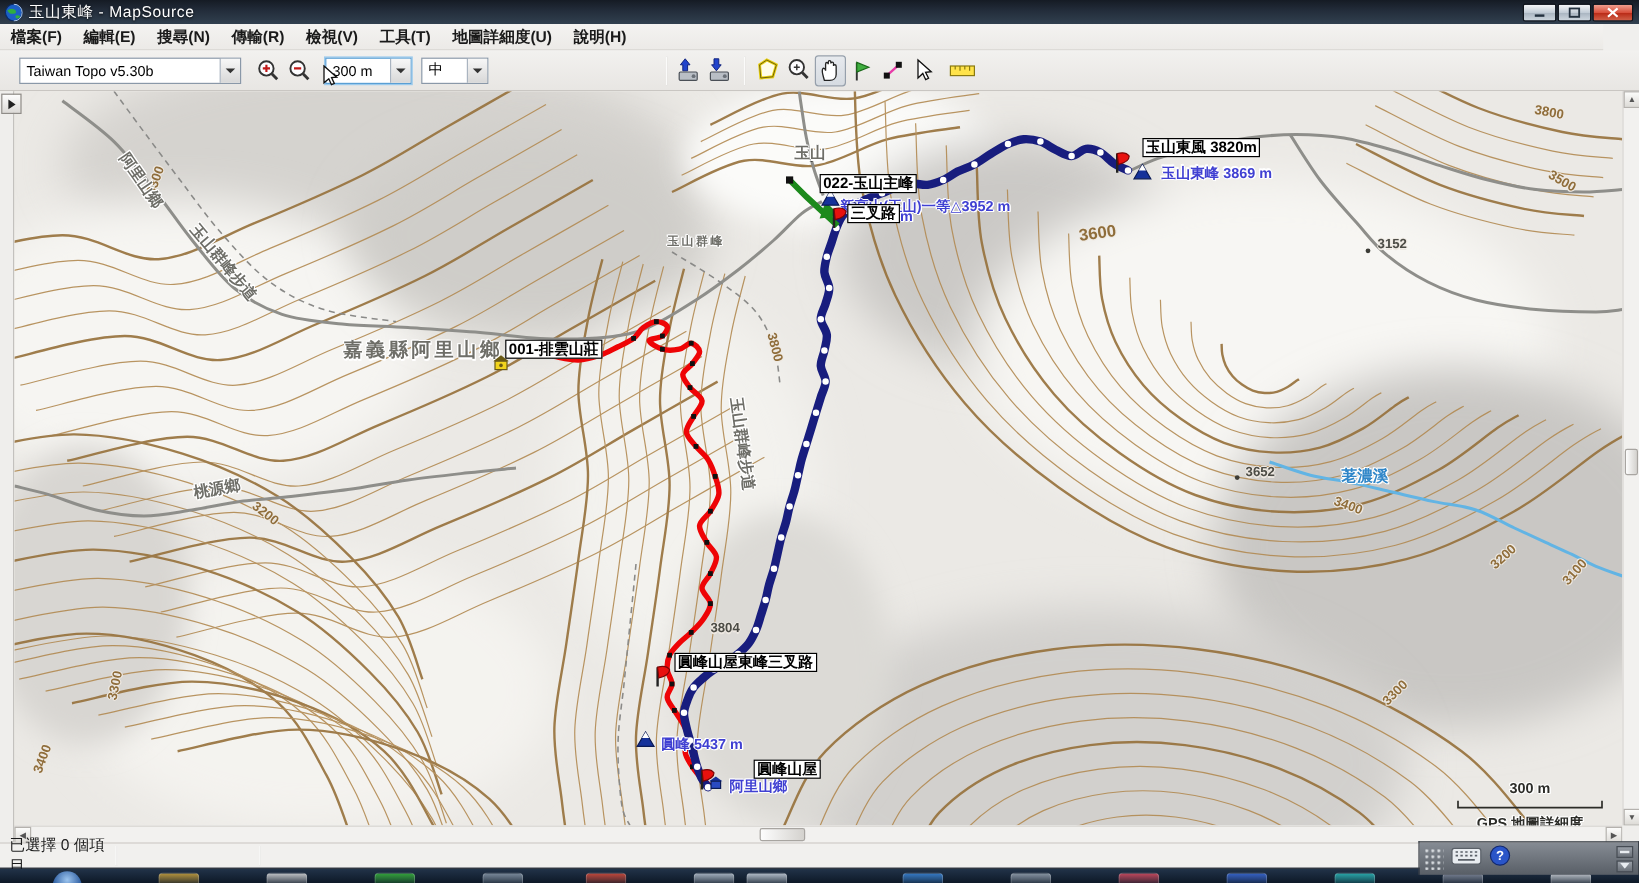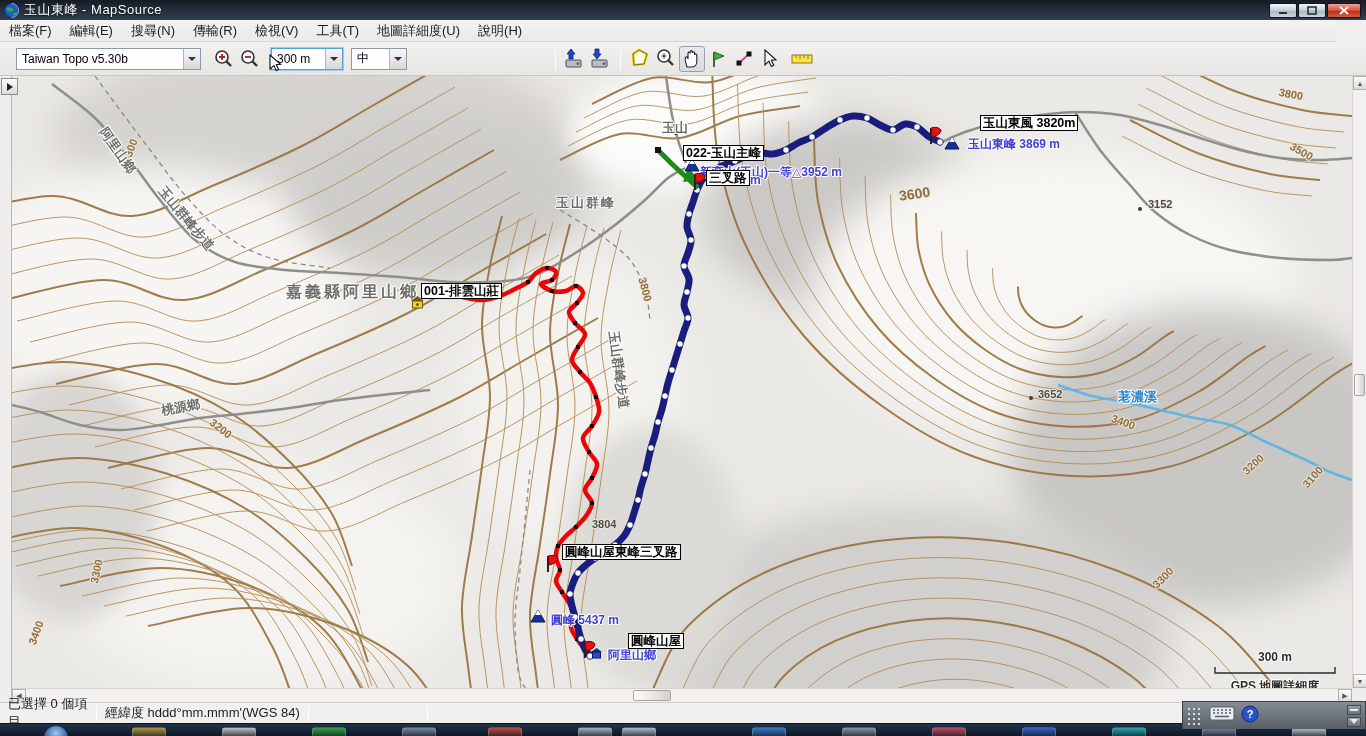--- a/index.html
+++ b/index.html
@@ -15,21 +15,21 @@
   .titlebar .title { text-shadow:0 1px 2px #000; letter-spacing:.5px; }
   .wincontrols { position:absolute; right:5px; top:3px; display:flex; gap:1px; }
   .winbtn { width:28px; height:15px; border:1px solid #10151c; border-radius:2px;
     background:linear-gradient(#f4f6f8,#c2ccd6 50%,#a8b4c0 51%,#cdd6de);
     display:flex; align-items:center; justify-content:center; }
   .winbtn.close { width:34px; background:linear-gradient(#f0a090,#d8503c 50%,#b82814 51%,#d06048); }
 
   
   .menubar { position:absolute; left:0; top:20px; width:1336px; height:22px;
     background:linear-gradient(#f4f3f1,#eceae7); border-bottom:1px solid #d9d6d2;
-    display:flex; align-items:center; font-size:13px; color:#1a1a1a; }
+    display:flex; align-items:center; font-size:13px; color:#1a1a1a;font-weight:bold; }
   .menuitem { padding:3px 9px; }
 
   
   .toolbar { position:absolute; left:0; top:42px; width:1366px; height:34px;
     background:linear-gradient(#f2f1ef,#e8e6e3); border-bottom:1px solid #c9c6c2;
     display:flex; align-items:center; padding-left:16px; }
   .combo { height:22px; background:#fff; border:1px solid #8a98a8; display:flex; align-items:stretch; font-size:12px; }
   .combo .val { flex:1; display:flex; align-items:center; padding-left:5px; white-space:nowrap; overflow:hidden; }
   .combo .drop { width:17px; background:linear-gradient(#f7f7f7,#d8d8d8); border-left:1px solid #aab4c0; display:flex; align-items:center; justify-content:center; }
   .combo .drop i { width:0; height:0; border-left:4px solid transparent; border-right:4px solid transparent; border-top:4px solid #333; }
@@ -414,21 +414,21 @@
         <rect x="643" y="71" width="6" height="6" fill="#111"></rect>
       </g>
       <g>
         <circle cx="664" cy="57" r="2" fill="#3c3c36"></circle>
         <circle cx="1128" cy="133" r="2" fill="#3c3c36"></circle>
         <circle cx="1019" cy="322" r="2" fill="#3c3c36"></circle>
       </g>
     </svg>
 
     <span class="placelabel halo" style="left:650px;top:43px;font-size:13px">玉山</span>
-    <span class="placelabel halo" style="left:544px;top:118px;font-size:13px;letter-spacing:2px">玉山群峰</span>
+    <span class="placelabel halo" style="left:544px;top:118px;font-size:10px;letter-spacing:2px">玉山群峰</span>
     <span class="placelabel halo" style="left:98px;top:48px;font-size:13px;transform:rotate(55deg)">阿里山鄉</span>
     <span class="placelabel halo" style="left:156px;top:107px;font-size:13px;transform:rotate(50deg)">玉山群峰步道</span>
     <span class="placelabel halo" style="left:274px;top:206px;font-size:16px;letter-spacing:3px">嘉義縣阿里山鄉</span>
     <span class="placelabel halo" style="left:148px;top:326px;font-size:13px;transform:rotate(-10deg)">桃源鄉</span>
     <span class="placelabel halo" style="left:610px;top:254px;font-size:13px;transform:rotate(82deg)">玉山群峰步道</span>
     <span class="placelabel halo stream-label" style="left:1106px;top:312px;font-size:13px">荖濃溪</span>
 
     <span class="contourlabel" style="left:108px;top:84px;transform:rotate(-70deg)">3300</span>
     <span class="contourlabel" style="left:203px;top:340px;transform:rotate(38deg)">3200</span>
     <span class="contourlabel" style="left:1268px;top:10px;transform:rotate(10deg)">3800</span>
@@ -484,21 +484,21 @@
           <rect x="2.5" y="6" width="10" height="7" fill="#f2d41c" stroke="#6a5a14"></rect>
           <circle cx="7.5" cy="9.5" r="1.5" fill="#6a5a14"></circle>
         </svg></span>
     <span class="mapicon" style="left:578px;top:569px"><svg width="13" height="12">
           <polygon points="6.5,1 12,5 1,5" fill="#16329a"></polygon>
           <rect x="2.5" y="5" width="8" height="6" fill="#2a4ac2" stroke="#0a1a56"></rect>
         </svg></span>
 
     <span class="wpbox" style="left:671px;top:69px">022-玉山主峰</span>
     <span class="wpbox" style="left:694px;top:94px">三叉路</span>
-    <span class="wpbox" style="left:968px;top:39px">玉山東風 3820m</span>
+    <span class="wpbox" style="left:940px;top:39px">玉山東風 3820m</span>
     <span class="wpbox" style="left:409px;top:207px">001-排雲山莊</span>
     <span class="wpbox" style="left:550px;top:468px">圓峰山屋東峰三叉路</span>
     <span class="wpbox" style="left:616px;top:557px">圓峰山屋</span>
 
     <div class="scalewidget">
       <div class="halo">300 m</div>
       <svg width="124" height="8">
           <path d="M2,0 L2,6 L122,6 L122,0" fill="none" stroke="#2c2c28" stroke-width="1.4"></path>
         </svg>
       <div class="halo">GPS 地圖詳細度</div>
@@ -513,21 +513,20 @@
   <div class="hscroll">
     <div class="sbtn" style="left:0;top:0">◀</div>
     <div class="sthumb" style="left:621px;top:1px;width:38px;height:11px"></div>
     <div class="sbtn" style="right:0;top:0">▶</div>
   </div>
   <div class="corner"></div>
 
   <div class="statusbar">
     <span class="stpanel" style="width:96px">已選擇 0 個項目</span>
     <span class="stsep"></span>
-    <span class="stpanel">經緯度 hddd°mm.mmm'(WGS 84)</span>
     <span class="stsep"></span>
     <span class="stpanel" style="width:118px"></span>
     <span class="stsep"></span>
   </div>
 
   <div class="langbar">
     <span class="grip"></span>
     <span><svg width="26" height="15">
           <rect x="1" y="1" width="24" height="13" rx="2" fill="#e8ecf0" stroke="#5a6068"></rect>
           <path d="M4,4 h2 M8,4 h2 M12,4 h2 M16,4 h2 M20,4 h2 M4,7 h2 M8,7 h2 M12,7 h2 M16,7 h2 M20,7 h2 M6,10.5 h14" stroke="#5a6068" stroke-width="1.4"></path>

